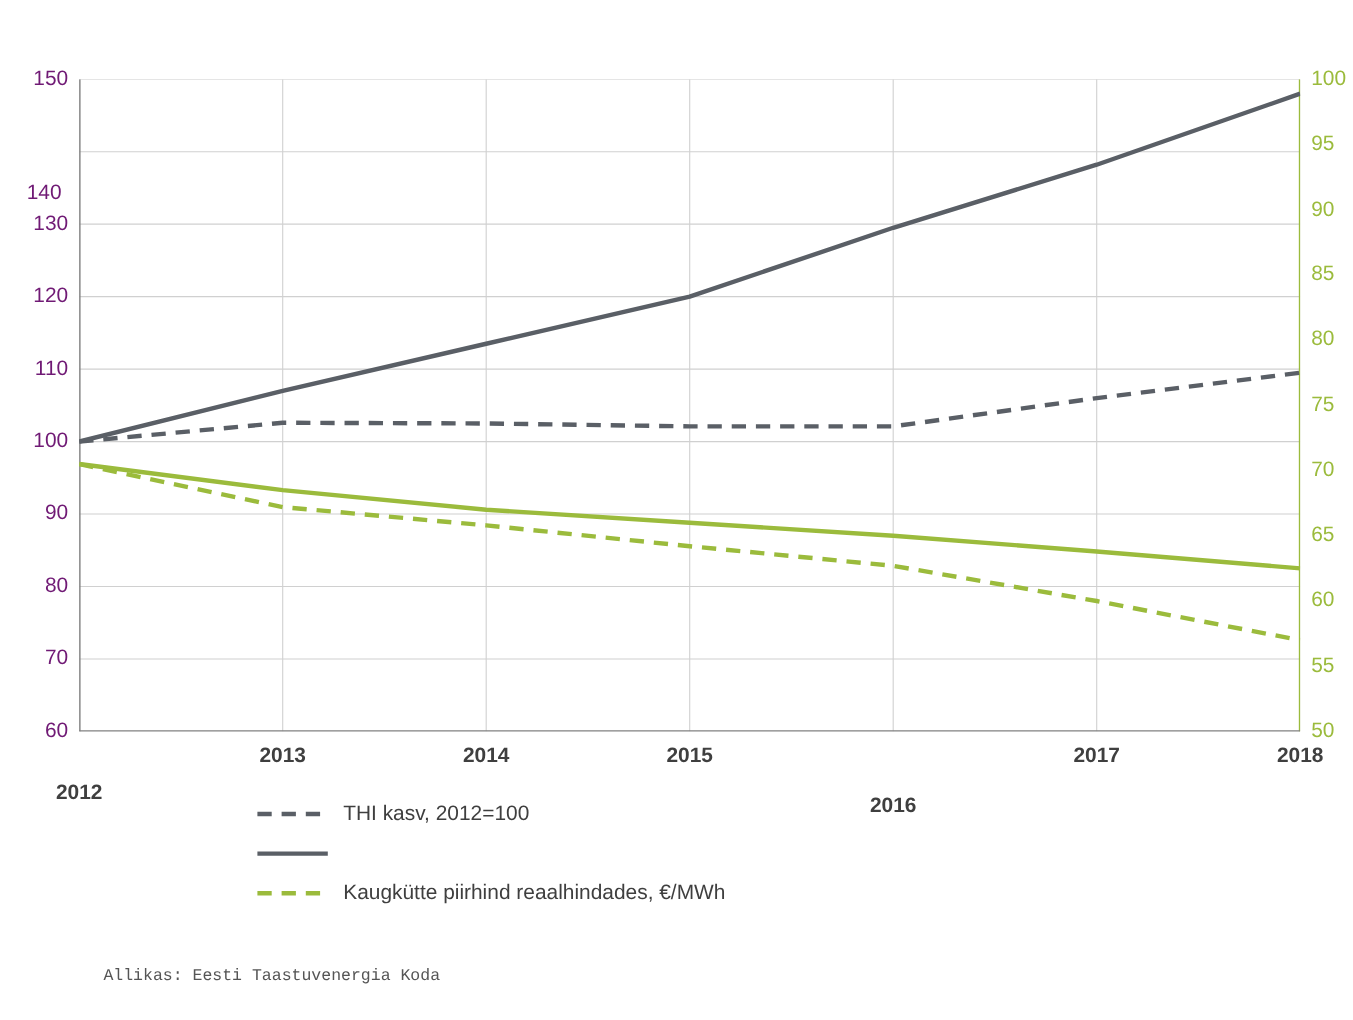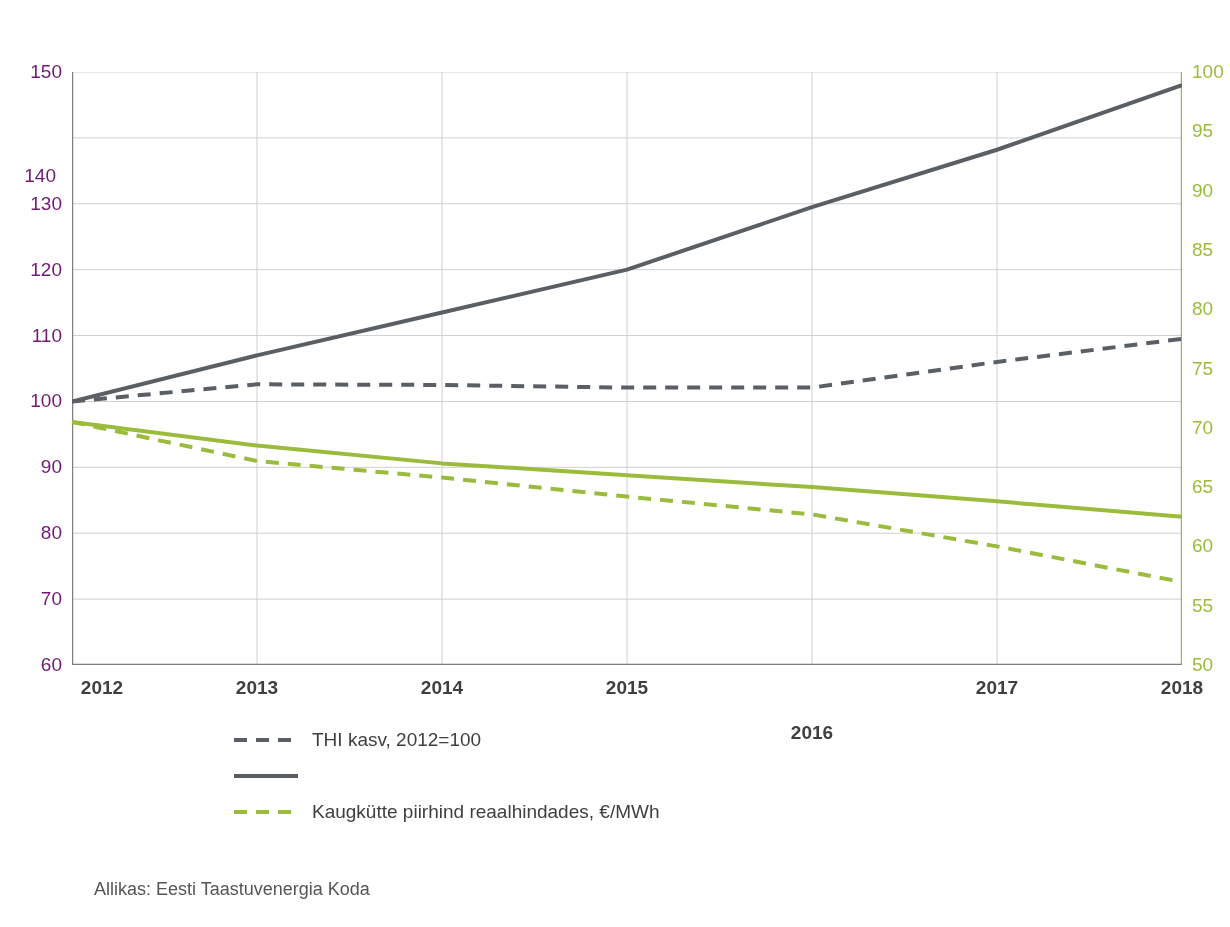--- a/index.html
+++ b/index.html
@@ -83,23 +83,24 @@
   .legend-key svg { display:block; }
   .legend-text {
     font-size: 19px;
     color: #3f3f3f;
     white-space: nowrap;
   }
   .source-note {
     position: absolute;
     left: 94px;
     top: 879px;
-    font-size: 18px;
+    font-size: 15px;
     color: #555555;
     white-space: nowrap;
+    font-family: Liberation Mono, monospace;
   }
 </style>
 </head>
 <body>
 
 <div id="chart-root">
 
 
   <div class="plot-area">
     <svg class="plot-svg" id="plot-svg" width="1110" height="593">
@@ -149,21 +150,21 @@
       <div class="axis-label right" style="left: 1192px; top: 487.1px;">65</div>
       <div class="axis-label right" style="left: 1192px; top: 427.8px;">70</div>
       <div class="axis-label right" style="left: 1192px; top: 368.5px;">75</div>
       <div class="axis-label right" style="left: 1192px; top: 309.2px;">80</div>
       <div class="axis-label right" style="left: 1192px; top: 249.9px;">85</div>
       <div class="axis-label right" style="left: 1192px; top: 190.6px;">90</div>
       <div class="axis-label right" style="left: 1192px; top: 131.3px;">95</div>
       <div class="axis-label right" style="left: 1192px; top: 72px;">100</div>
     </div>
   <div id="axis-bottom-labels">
-      <div class="axis-label bottom" style="left: 72px; top: 677px; margin-left: 30px;">2012</div>
+      <div class="axis-label bottom" style="left: 72px; top: 710px;">2012</div>
       <div class="axis-label bottom" style="left: 257px; top: 677px;">2013</div>
       <div class="axis-label bottom" style="left: 442px; top: 677px;">2014</div>
       <div class="axis-label bottom" style="left: 627px; top: 677px;">2015</div>
       <div class="axis-label bottom" style="left: 812px; top: 677px; margin-top: 45px;">2016</div>
       <div class="axis-label bottom" style="left: 997px; top: 677px;">2017</div>
       <div class="axis-label bottom" style="left: 1182px; top: 677px;">2018</div>
     </div>
 
   <div class="legend" id="legend">
       <div class="legend-row">

